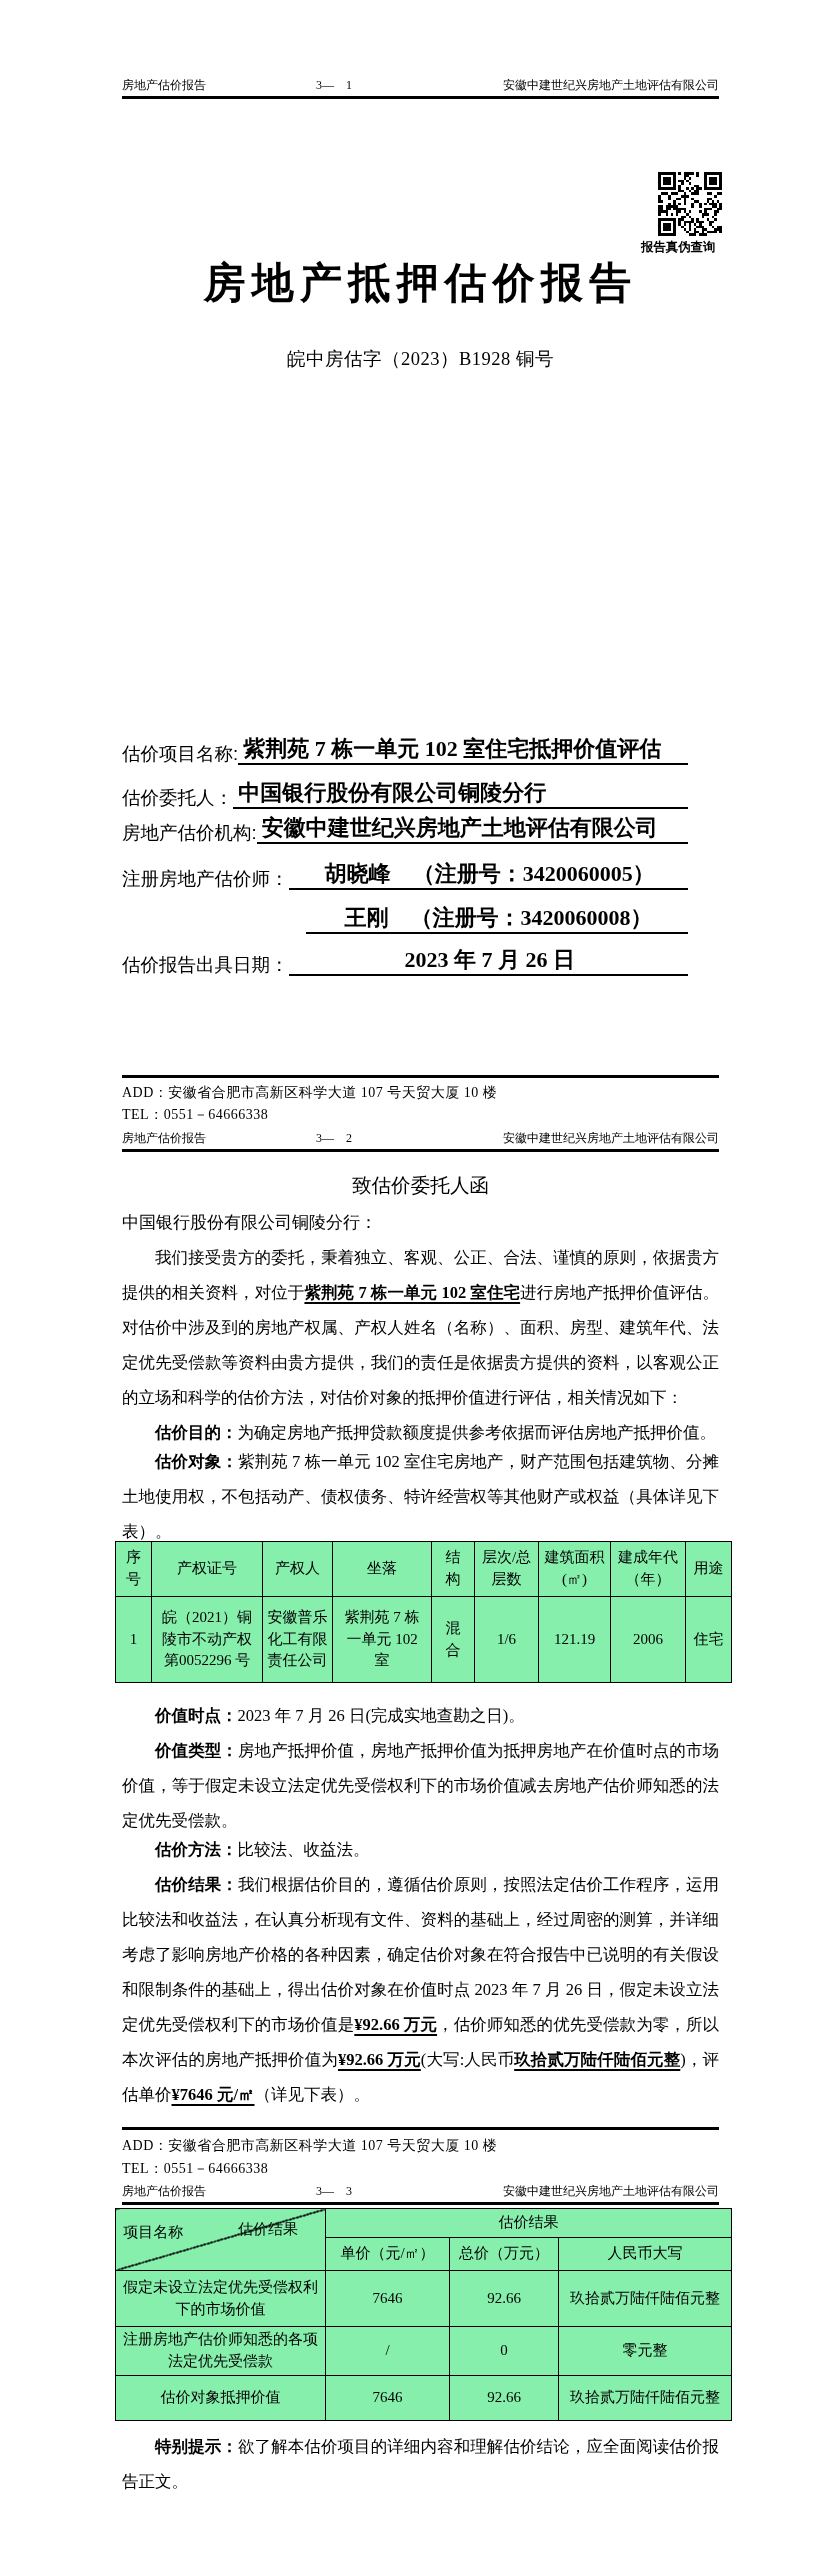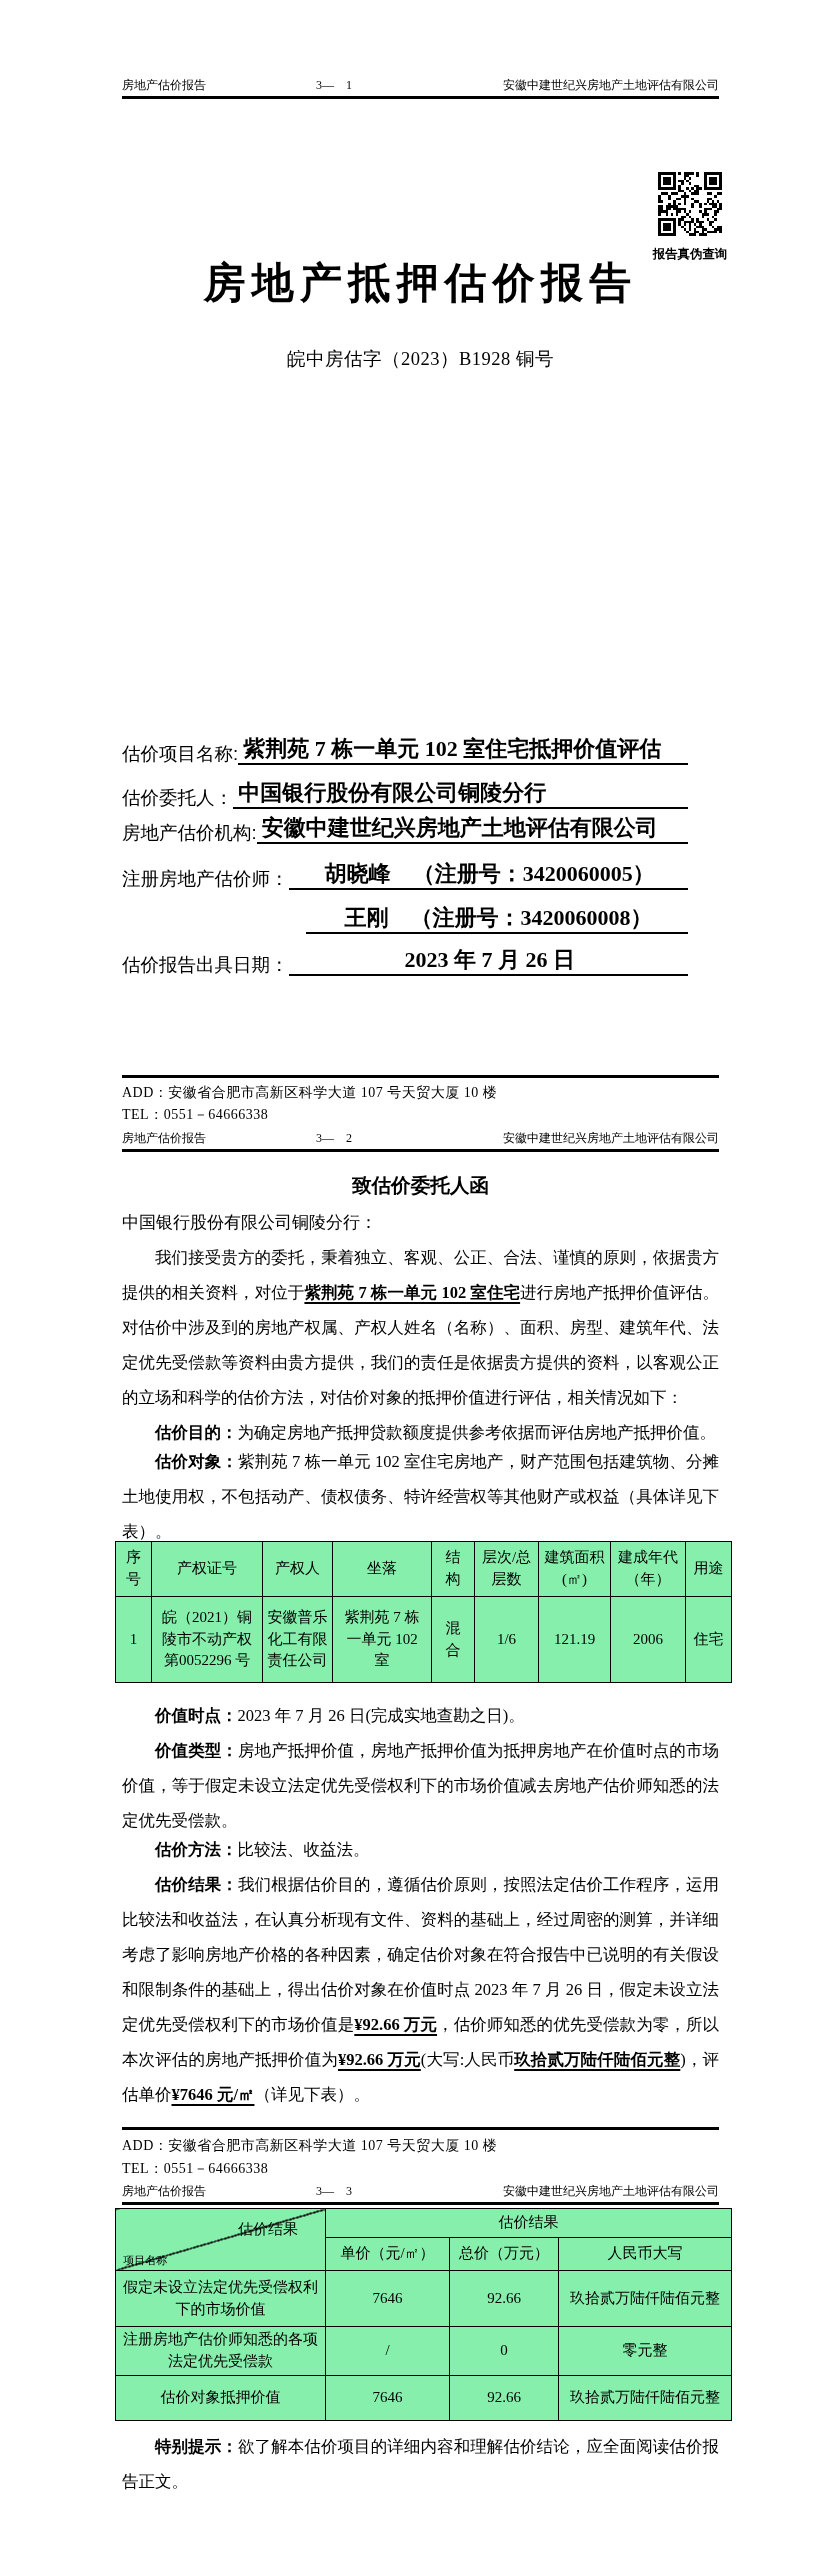--- a/index.html
+++ b/index.html
@@ -11,56 +11,56 @@
   .abs{position:absolute;}
   
   .pagehead{
     left:122px;width:597px;display:flex;justify-content:space-between;align-items:flex-end;
     font-size:12px;line-height:1.1;
   }
   .pagehead .mid{flex:0 0 auto;transform:translateX(-20.6px);}
   .hrule{left:122px;width:597px;height:2.6px;background:#000;}
   
   .qrbox{left:658px;top:172px;width:64px;height:64px;}
-  .qrcap{left:641px;top:239px;width:98px;text-align:center;font-size:12.4px;font-weight:600;
-         font-family:"Liberation Sans","DejaVu Sans",sans-serif;margin-top:7px;}
+  .qrcap{left:641px;top:239px;width:98px;font-size:12.4px;font-weight:600;
+         font-family:"Liberation Sans","DejaVu Sans",sans-serif;}
   
   .title{left:122px;width:597px;text-align:center;font-size:42px;font-weight:700;
          letter-spacing:6.2px;line-height:1.05;font-family:"Liberation Serif","DejaVu Serif",serif;}
   .subtitle{left:122px;width:597px;text-align:center;font-size:18.5px;letter-spacing:0.5px;line-height:1.1;}
   .fieldrow{left:122px;width:566px;display:flex;align-items:flex-end;}
   .fieldrow .flabel{flex:0 0 auto;font-family:"Liberation Sans","DejaVu Sans",sans-serif;
                     font-weight:400;font-size:18.5px;line-height:1.2;white-space:nowrap;}
   .fieldrow .fval{flex:1 1 auto;border-bottom:2.1px solid #000;font-weight:700;font-size:22px;
                   line-height:1.2;padding:0 2.1px 1px 5.2px;white-space:nowrap;}
   .fieldrow.centered .fval{text-align:center;}
   .fieldrow.noLabel .fval{margin-left:184px;text-align:center;}
   
   .addline,.telline{left:122px;width:597px;font-size:14px;line-height:1.2;letter-spacing:0.5px;}
   
-  .lettertitle{left:122px;width:597px;text-align:center;font-size:19.6px;font-weight:700;
+  .lettertitle{left:122px;width:597px;text-align:center;font-size:19.6px;font-weight:400;
                line-height:1.1;font-family:"Liberation Sans","DejaVu Sans",sans-serif;}
   .salutation{left:122px;width:597px;font-size:17px;font-weight:400;line-height:1.2;
               font-family:"Liberation Sans","DejaVu Sans",sans-serif;}
   .para{left:122px;width:597px;font-size:16.5px;line-height:35px;text-align:justify;
         text-indent:33px;}
   .para .b{font-weight:700;}
   .para .b.lbl{font-family:"Liberation Sans","DejaVu Sans",sans-serif;}
   .para .u{text-decoration:underline;text-decoration-thickness:1.5px;text-underline-offset:3.6px;}
   
   table.t{border-collapse:collapse;table-layout:fixed;background:#86efac;}
   table.t th,table.t td{border:1px solid #000;font-weight:400;text-align:center;vertical-align:middle;
         font-size:15px;line-height:1.45;padding:2.1px 4.1px;word-break:break-all;}
   table.t{border:1.5px solid #000;}
   #table1 td:nth-child(5),#table1 th:nth-child(5){padding:2.1px 9.3px;}
   
   .diag{position:relative;padding:0 !important;
         background:linear-gradient(to bottom right,transparent calc(50% - 1px),#000 calc(50% - 1px),#000 calc(50% + 0.5px),transparent calc(50% + 0.5px));}
   .diag .dt{position:absolute;right:27px;top:10.3px;font-size:15px;}
-  .diag .db{position:absolute;left:7.2px;bottom:1px;font-size:11px;text-align:right;}
+  .diag .db{position:absolute;left:7.2px;bottom:26px;font-size:15px;text-align:right;}
 </style>
 </head>
 <body>
 
 <div class="doc">
 
   <div class="abs pagehead" style="top:79px;">
     <span>房地产估价报告</span>
     <span class="mid">3—　1</span>
     <span>安徽中建世纪兴房地产土地评估有限公司</span>

